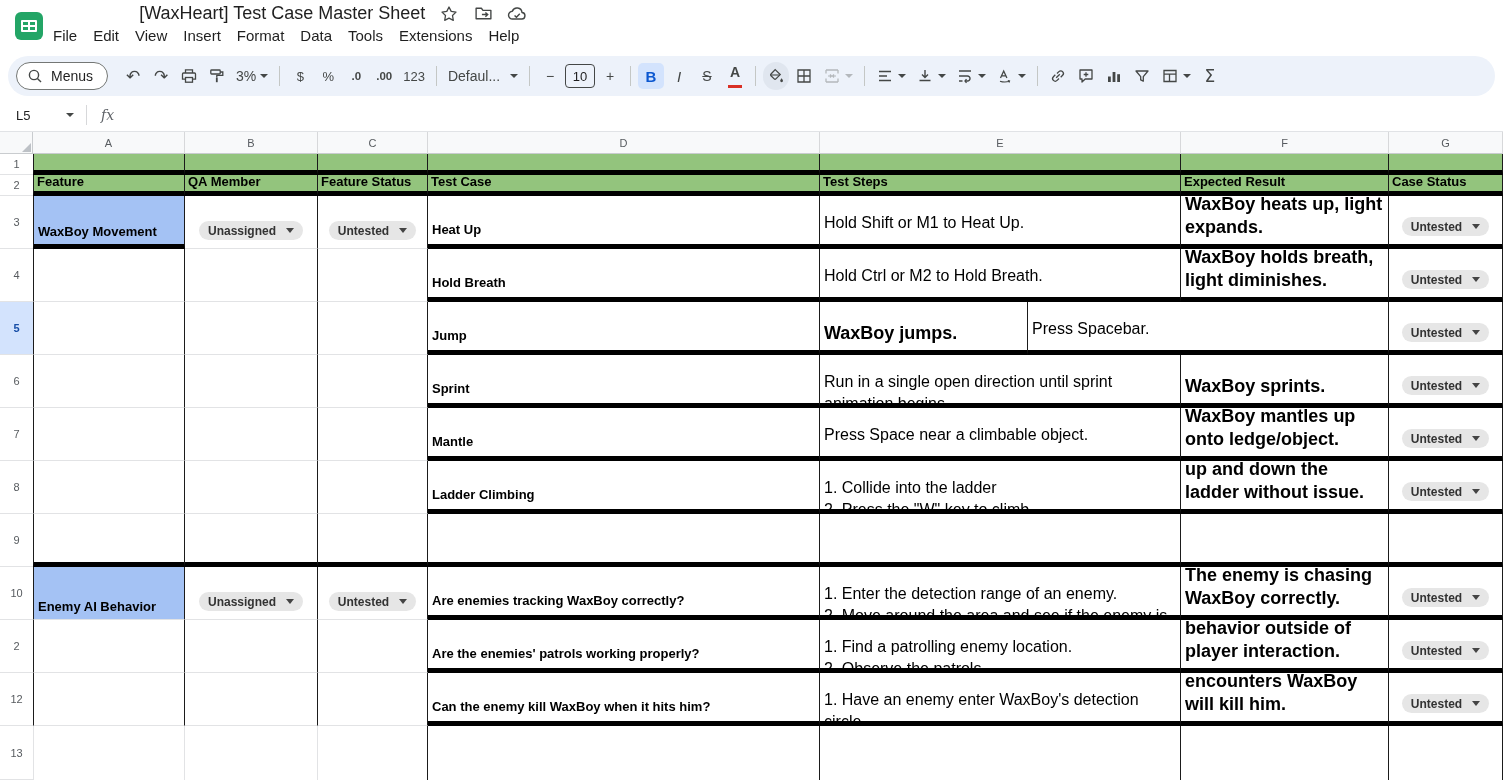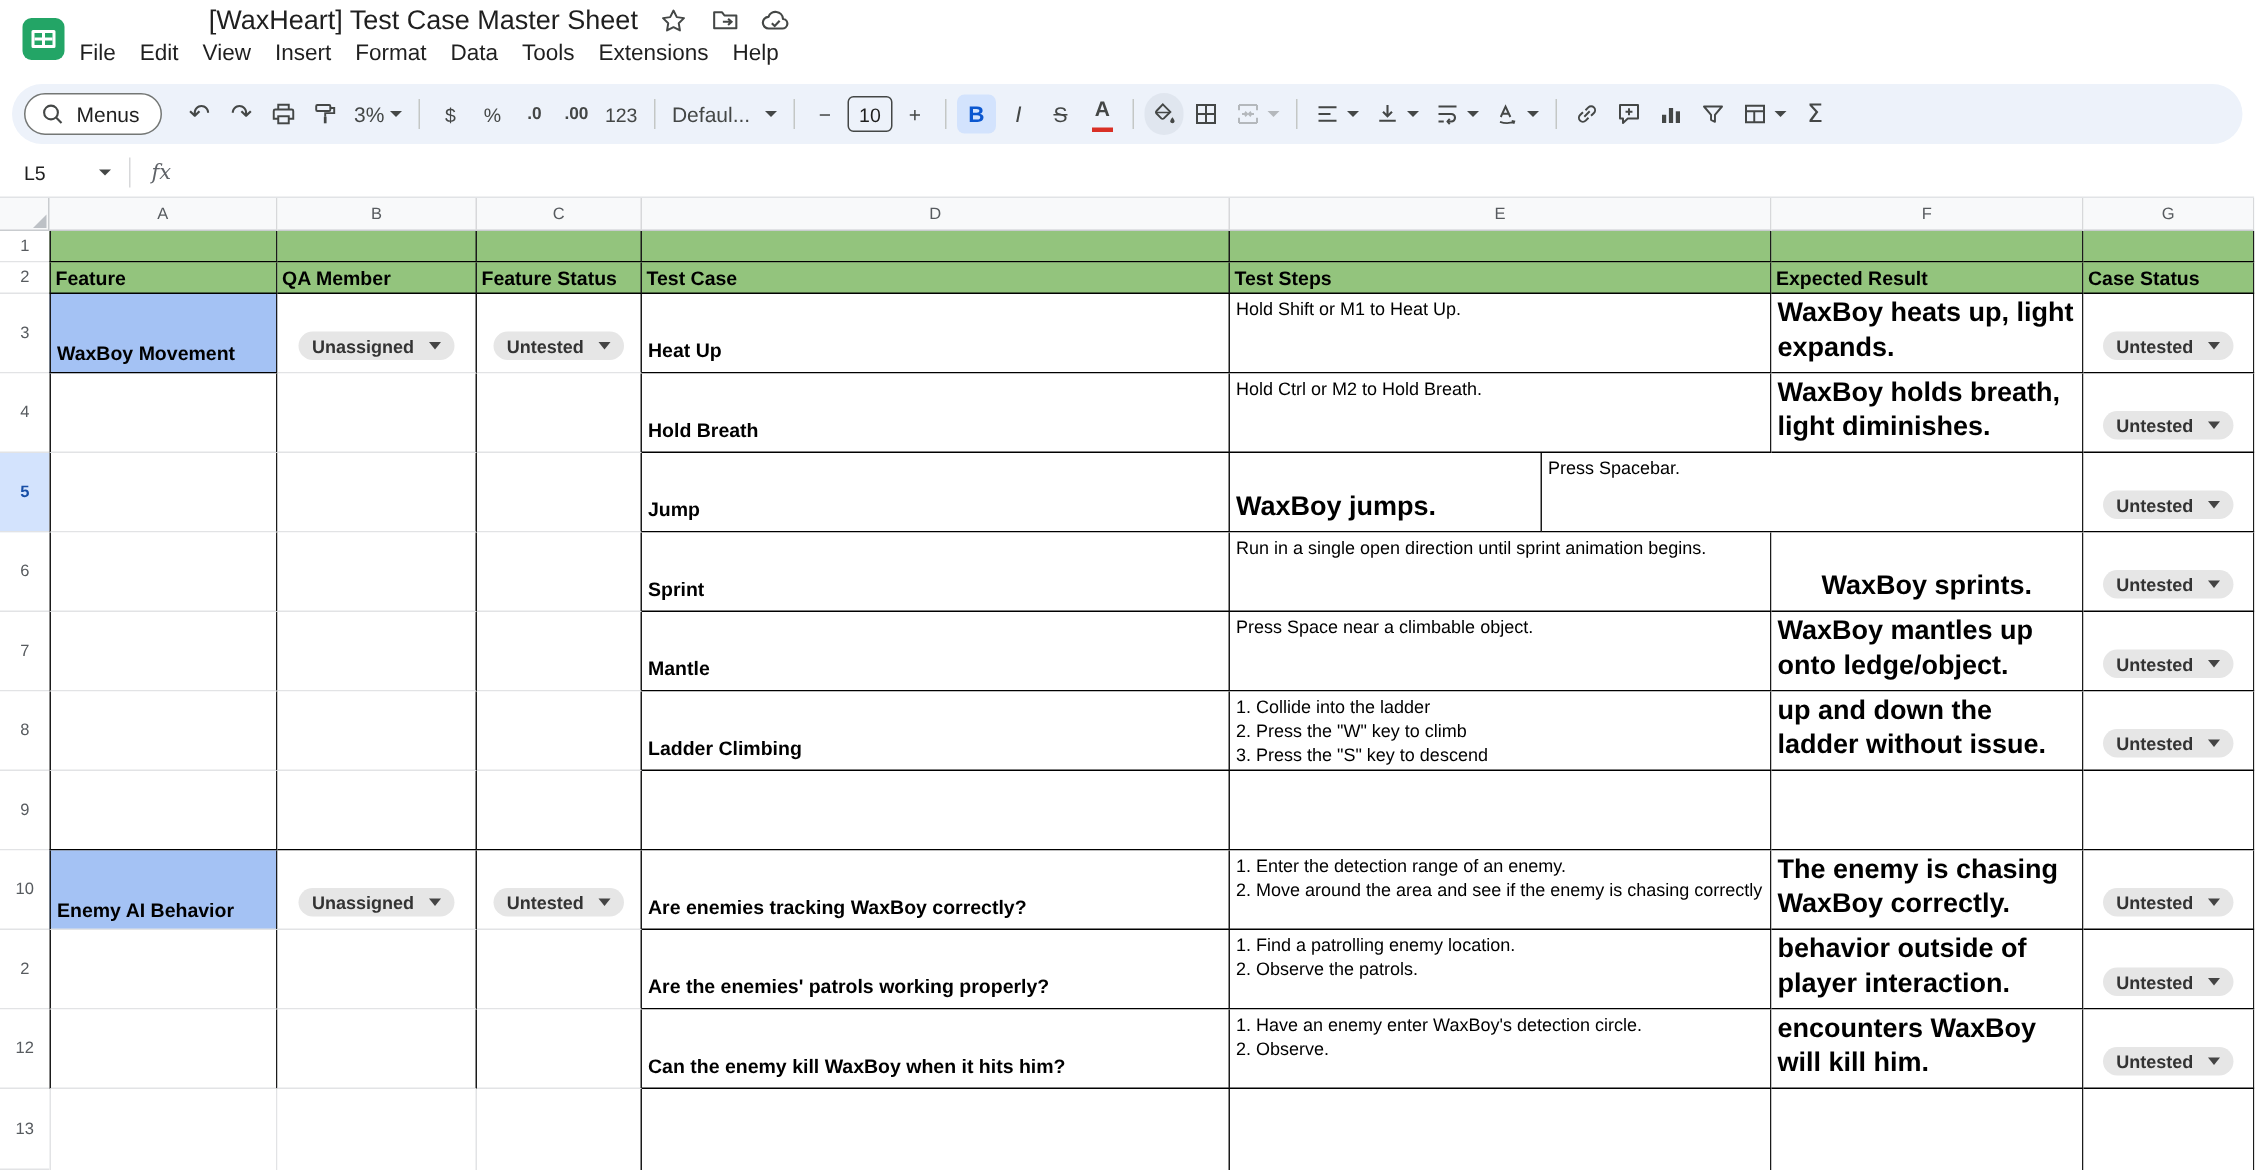--- a/index.html
+++ b/index.html
@@ -60,27 +60,27 @@
   .corner::after{content:"";position:absolute;right:1px;bottom:1px;width:0;height:0;
                  border-left:9px solid transparent;border-bottom:9px solid #bdc1c6;}
   .colhead{height:22px;background:#f8f9fa;border-right:1px solid #d7d8da;border-bottom:1px solid #c9cccf;
            display:flex;align-items:center;justify-content:center;font-size:11px;color:#575b5f;flex:none;}
   .grow{display:flex;}
   .rowhead{width:33px;flex:none;background:#fff;border-bottom:1px solid #e2e3e5;
            display:flex;align-items:center;justify-content:center;font-size:11px;color:#575b5f;}
   .rowhead.sel{background:#d3e3fd;color:#174ea6;font-weight:700;}
   .cell{flex:none;overflow:hidden;background:#fff;color:#000;position:relative;}
   .br-d{border-right:1px solid #1b1b1b;} .br-l{border-right:1px solid #e2e3e5;}
-  .bb-d{border-bottom:1px solid #000000;} .bb-l{border-bottom:1px solid #e2e3e5;} .bb-n{border-bottom:none;}
+  .bb-d{border-bottom:5px solid #000000;} .bb-l{border-bottom:1px solid #e2e3e5;} .bb-n{border-bottom:none;}
   .bl-d{border-left:1px solid #1b1b1b;} .bl-l{border-left:1px solid #e2e3e5;}
   .t-green{background:var(--green);}
   .t-ghead{background:var(--green);font-weight:700;font-size:13px;display:flex;align-items:flex-end;padding:1px 3px 2px;}
   .t-feature{background:var(--blue);font-weight:700;font-size:13px;display:flex;align-items:flex-end;padding:2px 4px 5px;}
   .t-case{font-weight:700;font-size:13px;display:flex;align-items:flex-end;padding:2px 4px 7px;}
-  .t-steps{font-size:12px;padding:2px 4px;white-space:pre-line;line-height:1.35;}
+  .t-steps{font-size:16px;padding:16px 4px;white-space:pre-line;line-height:1.35;}
   .t-expected{font-weight:700;font-size:18px;display:flex;align-items:flex-end;padding:2px 4px 6px;line-height:1.25;}
   .t-chip{display:flex;align-items:flex-end;justify-content:center;padding-bottom:8px;}
   .chip{display:inline-flex;align-items:center;gap:10px;background:var(--chip);border-radius:10px;height:19px;
         padding:0 9px;font-size:12px;font-weight:700;color:#333;white-space:nowrap;}
   .chip-caret{width:0;height:0;border-left:4px solid transparent;border-right:4px solid transparent;border-top:5px solid #444;}
 </style>
 </head>
 <body>
 
 <div class="app">
@@ -407,21 +407,21 @@
         </div>
         <div class="grow" style="height: 53px;">
           <div class="rowhead">6</div>
           <div class="cell t-plain br-d bl-d bb-l" style="width: 152px;"></div>
           <div class="cell t-plain br-d bb-l" style="width: 133px;"></div>
           <div class="cell t-plain br-d bb-l" style="width: 110px;"></div>
           <div class="cell t-case br-d bb-d" style="width: 392px;">
             <span>Sprint</span>
           </div>
           <div class="cell t-steps br-d bb-d" style="width: 361px;"><span>Run in a single open direction until sprint animation begins.</span></div>
-          <div class="cell t-expected br-d bb-d" style="width: 208px; justify-content: center;">
+          <div class="cell t-expected br-d bb-d" style="width: 208px;">
             <span>WaxBoy sprints.</span>
           </div>
           <div class="cell t-chip br-d bb-d" style="width: 114px;">
             <div class="chip">
               <span>Untested</span>
               <span class="chip-caret"></span>
             </div>
           </div>
         </div>
         <div class="grow" style="height: 53px;">

